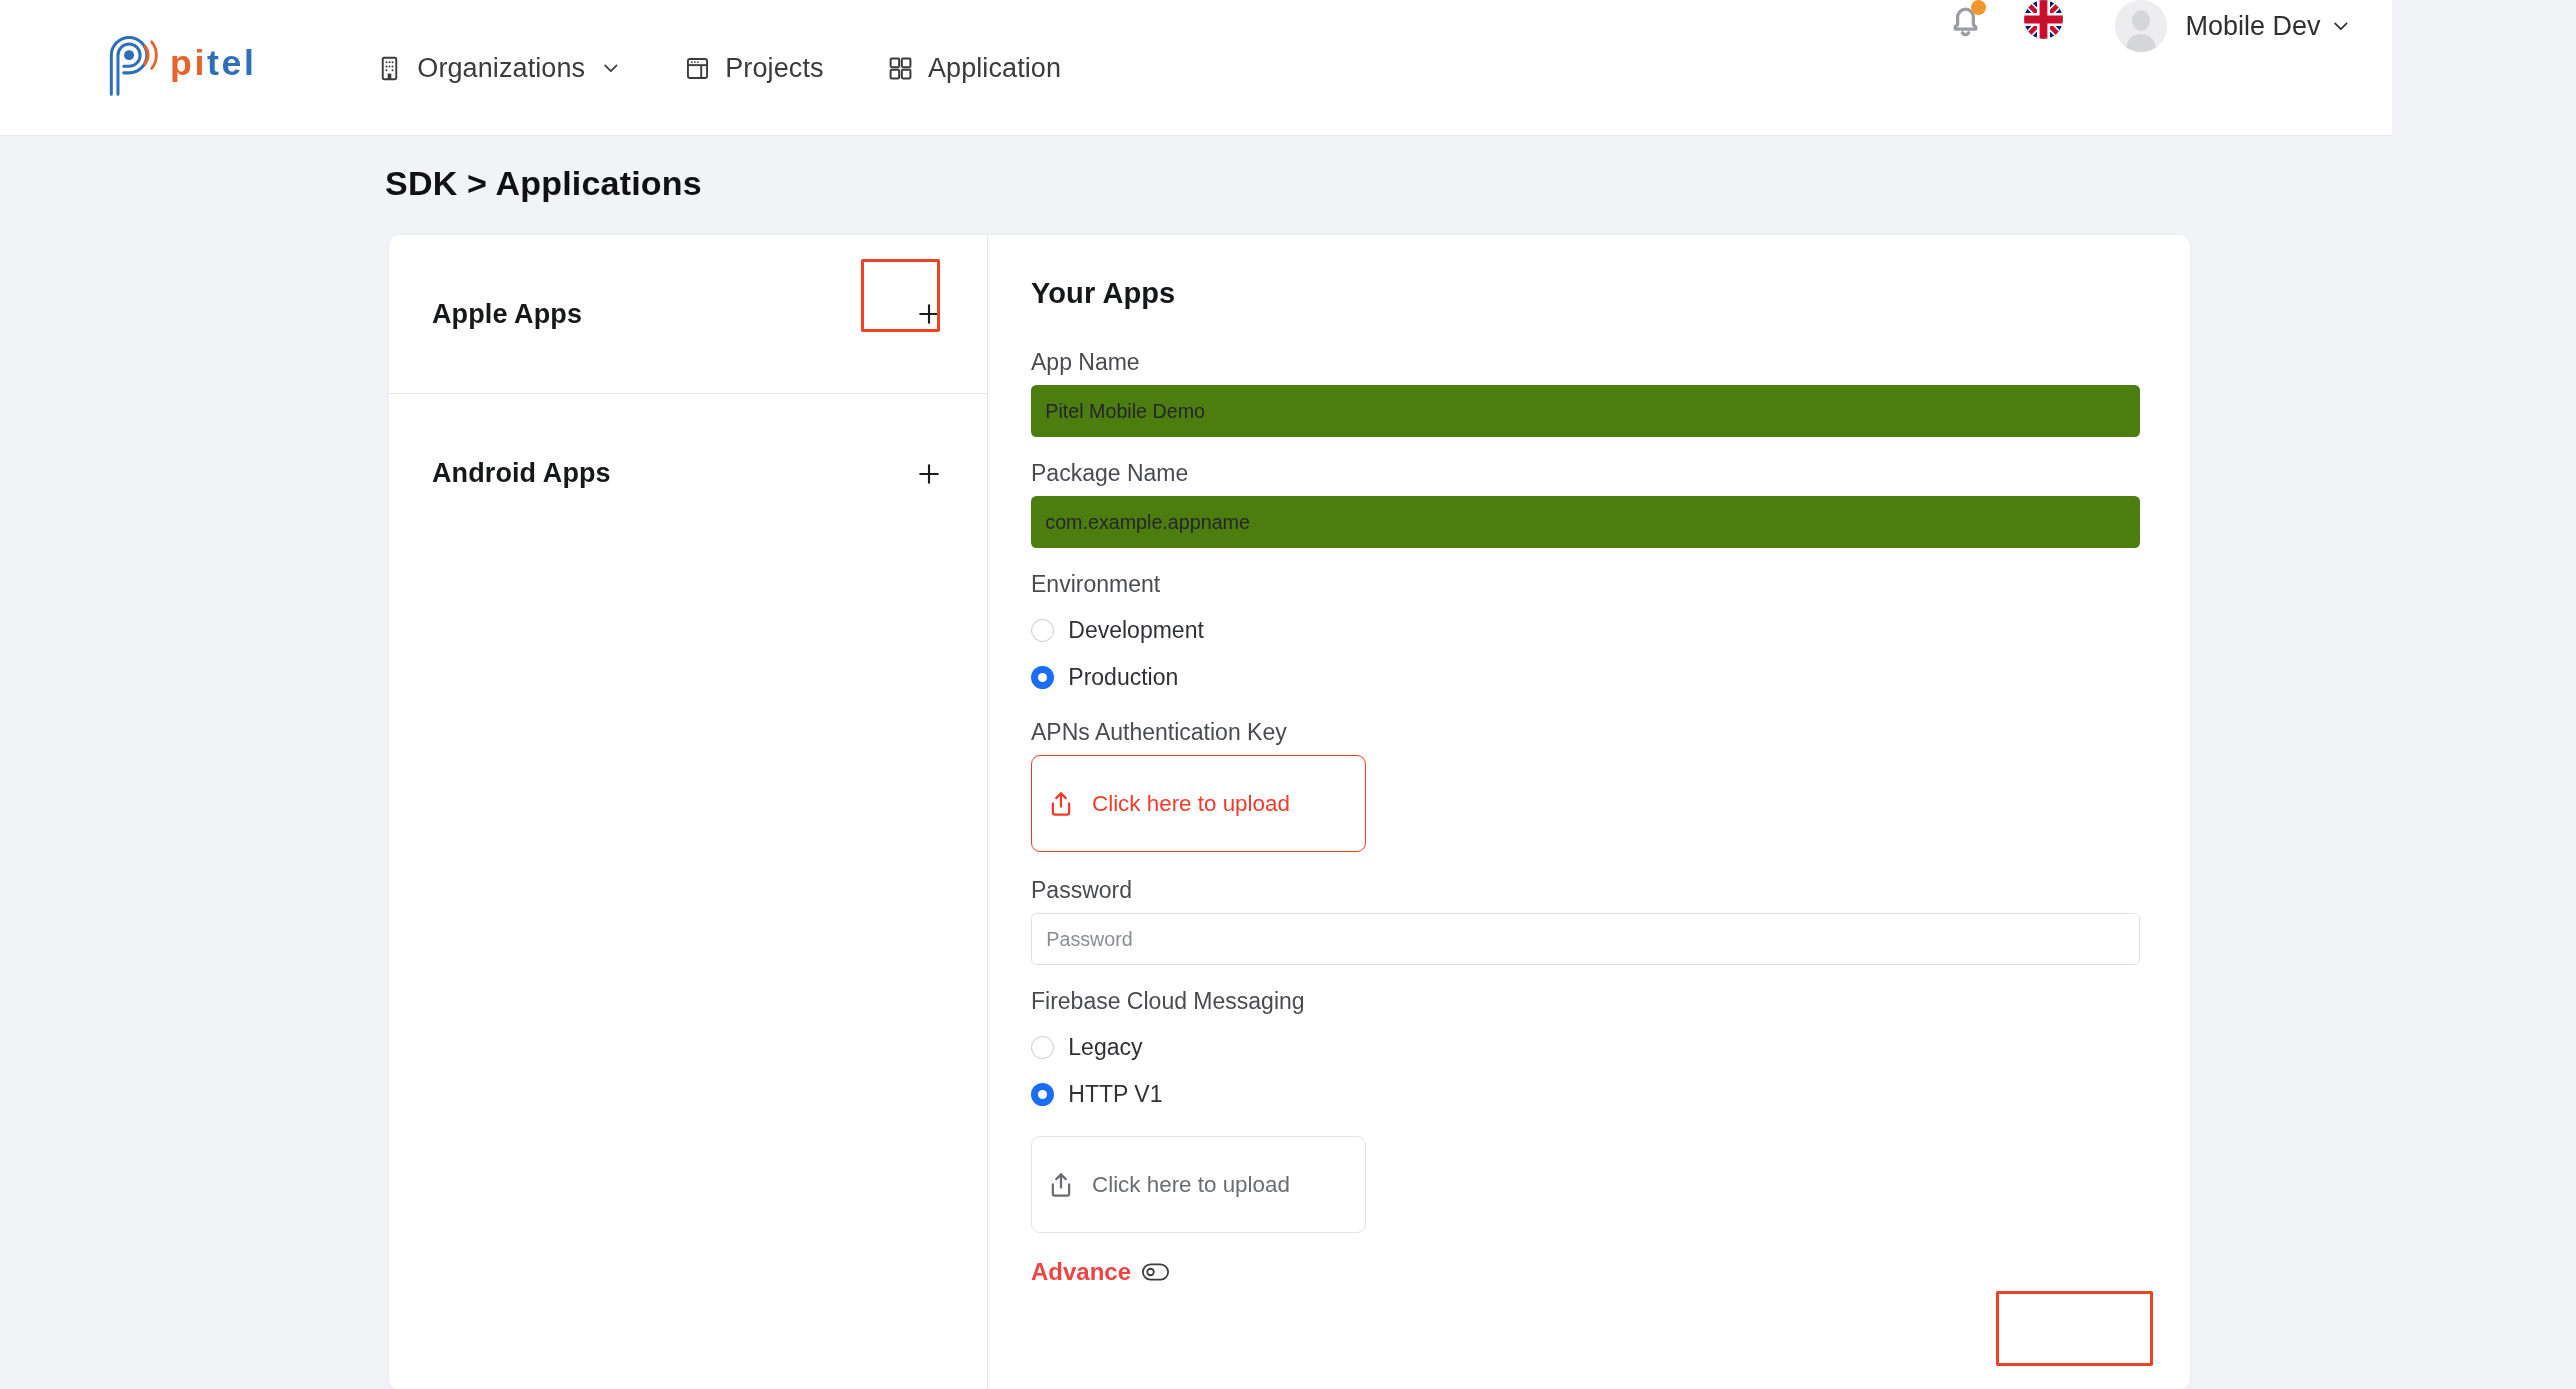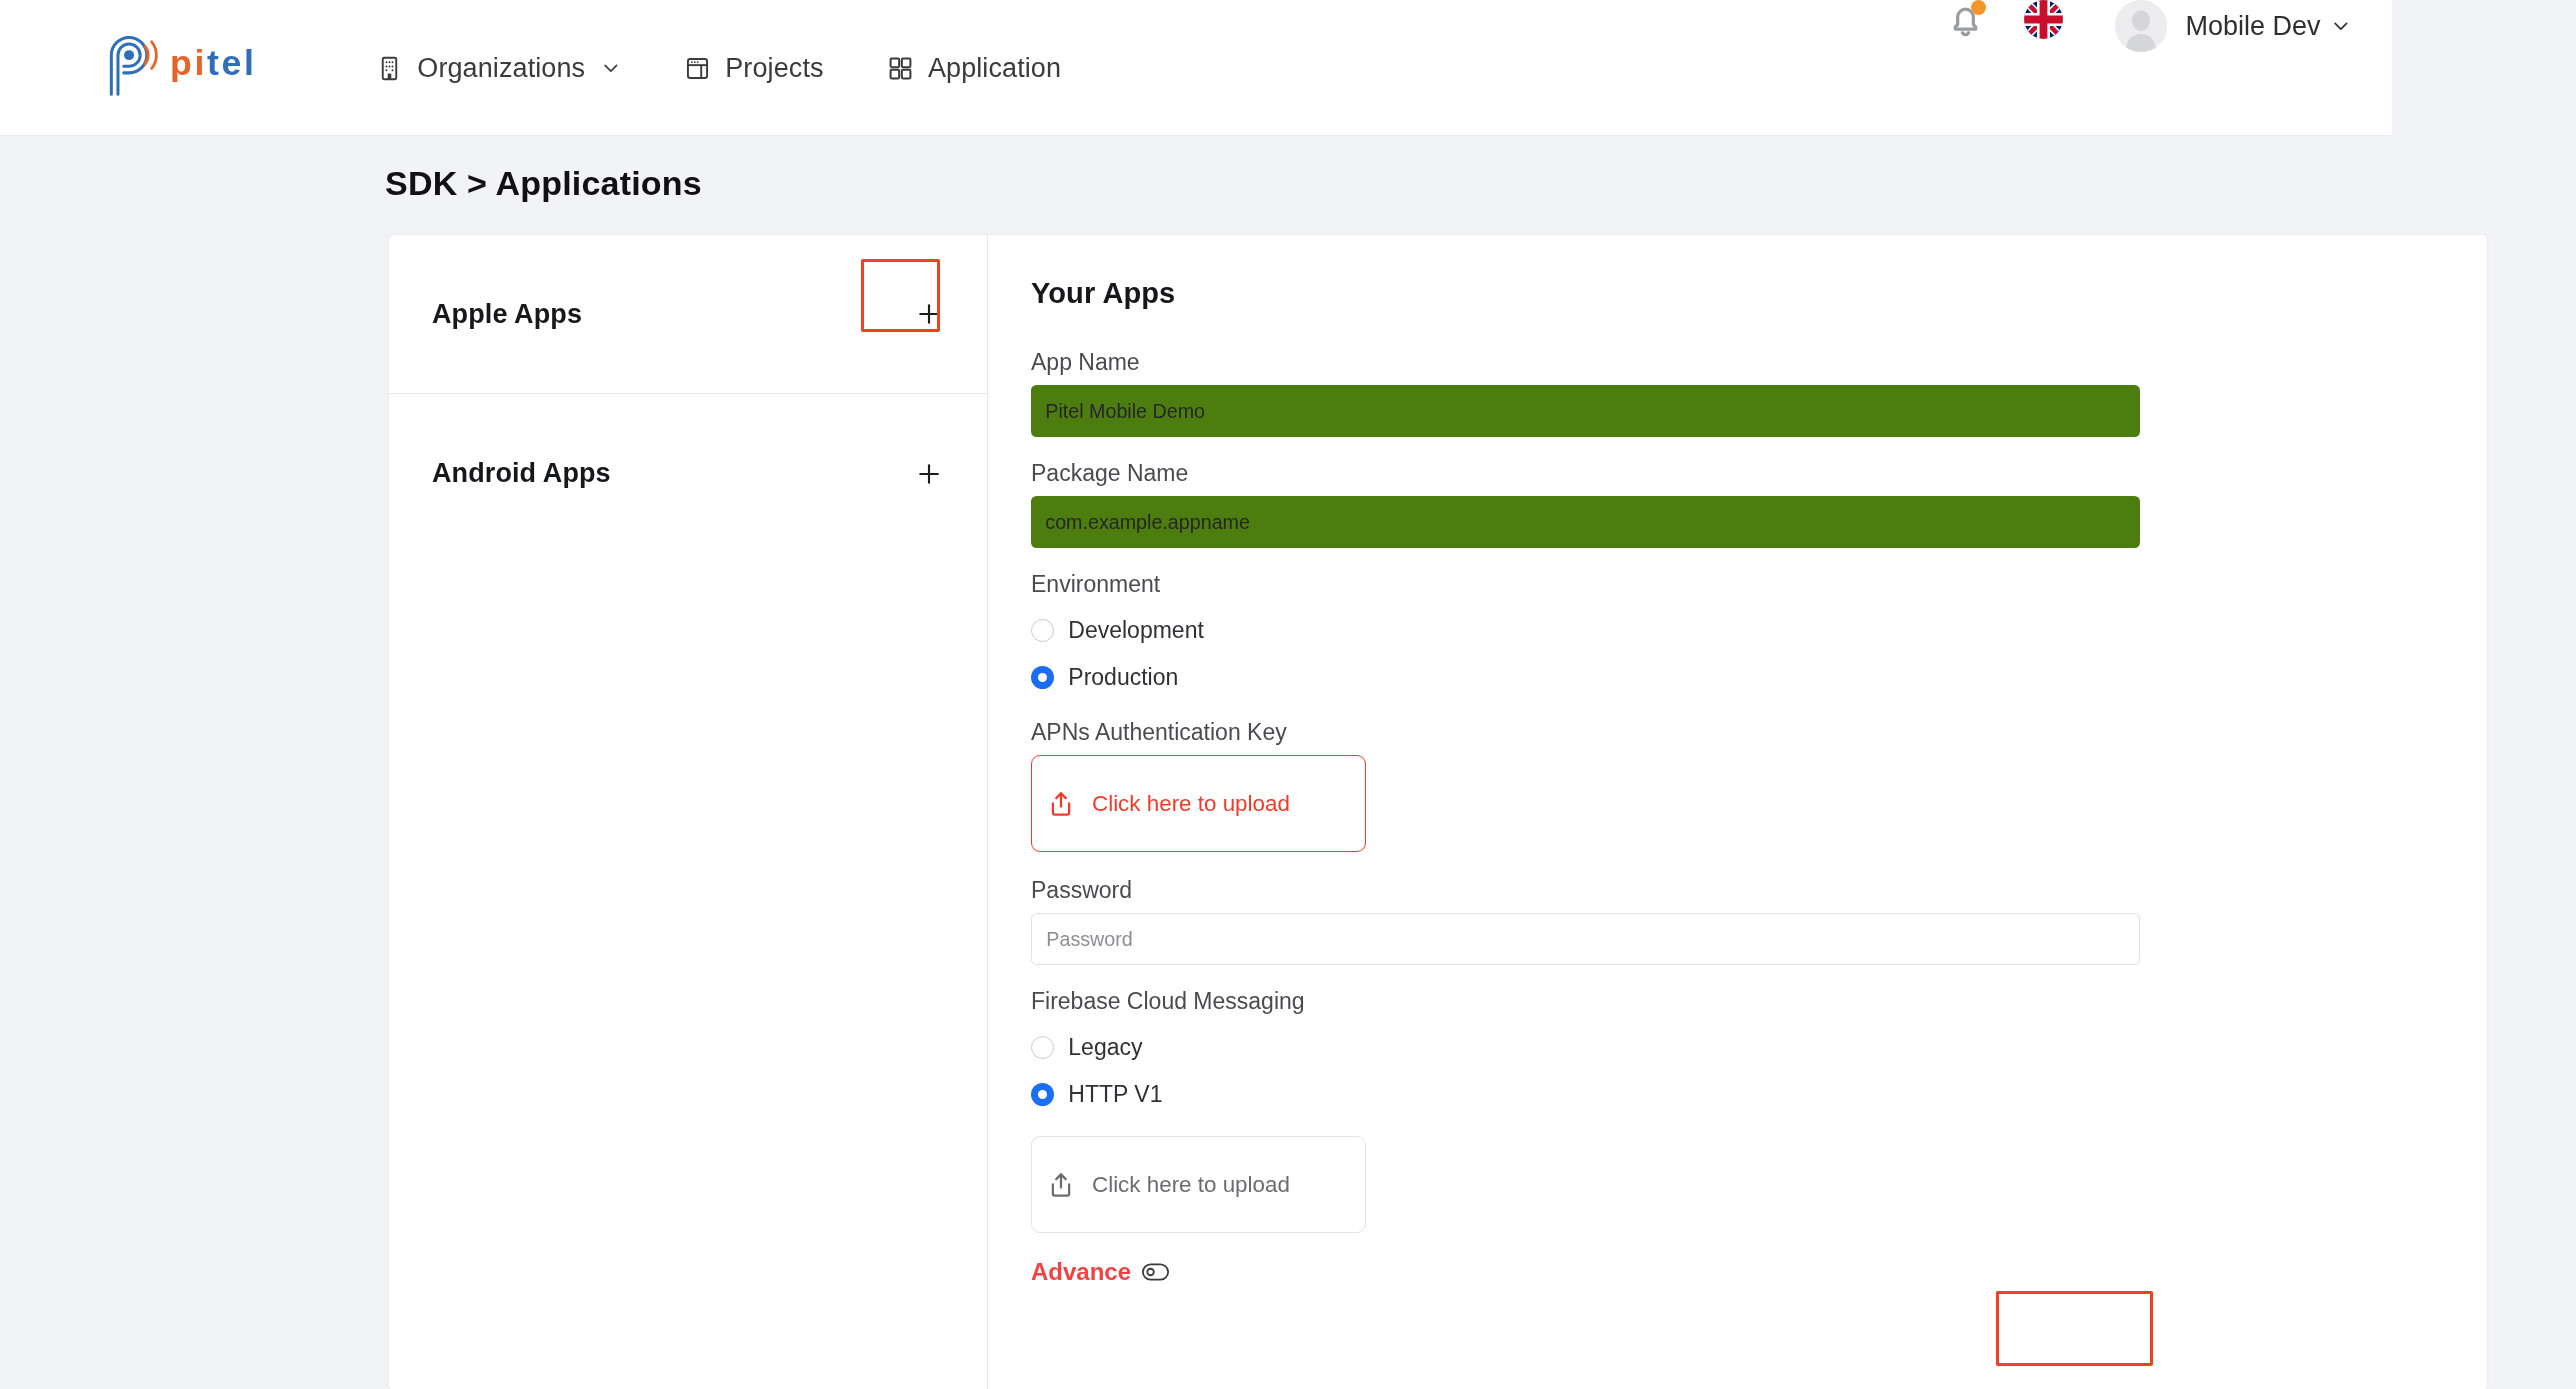--- a/index.html
+++ b/index.html
@@ -109,24 +109,24 @@
     font-size: 34px;
     font-weight: 700;
     color: #111113;
     letter-spacing: 0.2px;
   }
 
   .card {
     position: absolute;
     left: 389px;
     top: 235px;
-    width: 2098px;
+    width: 1801px;
     height: 1155px;
     background: #ffffff;
-    border-radius: 5px;
+    border-radius: 11px;
     box-shadow: 0 0.9px 3.6px rgba(16,24,40,.06);
     display: flex;
     overflow: hidden;
   }
 
   
   .left-col {
     width: 599px;
     border-right: 0.9px solid #e6e7ea;
     flex: none;

